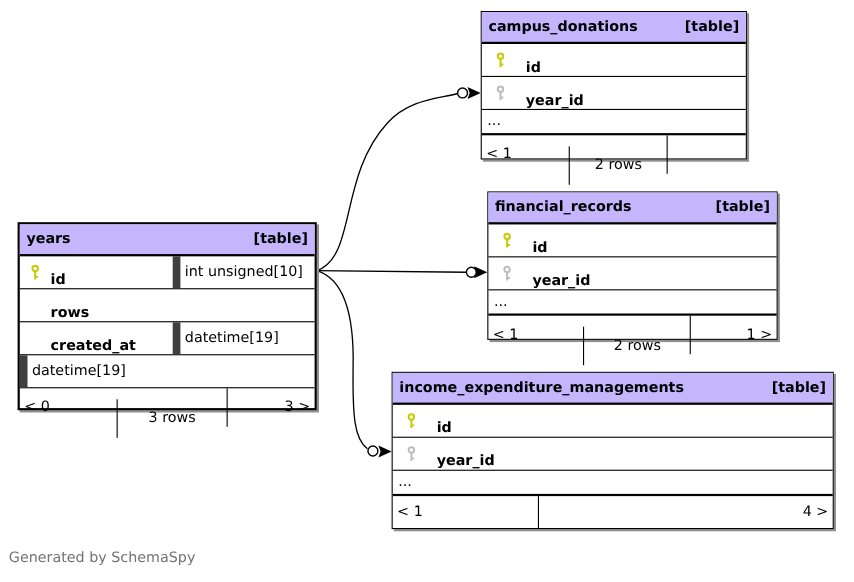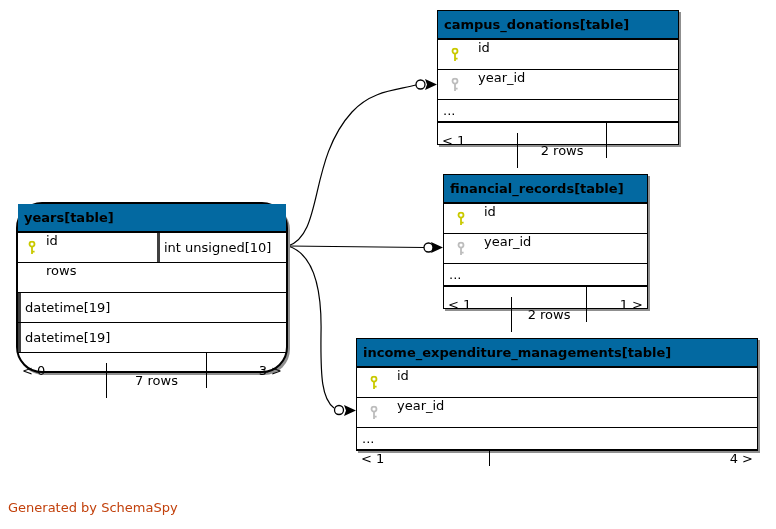--- a/index.html
+++ b/index.html
@@ -2,46 +2,46 @@
 <html><head>
 <meta charset="utf-8">
 <style>
   html,body{margin:0;padding:0;background:#ffffff;}
   #canvas{position:relative;width:776px;height:529px;background:#ffffff;
     font-family:"DejaVu Sans","Liberation Sans",sans-serif;font-size:13px;color:#000;overflow:hidden;}
   #rel-svg{position:absolute;left:0;top:0;z-index:0;}
   .tbl{position:absolute;background:#fff;border:1px solid #000;box-shadow:2px 2px 0 #8f8f8f;
     z-index:1;box-sizing:border-box;display:flex;flex-direction:column;}
   .tbl.focus{border-width:2px;}
-  .tbl-header{background:#0369a1;border-bottom:2px solid #000;display:flex;align-items:center;
-    justify-content:flex-start;padding:0 6px;height:27px;flex:0 0 auto;}
+  .tbl-header{background:#c4b5fd;border-bottom:2px solid #000;display:flex;align-items:center;
+    justify-content:space-between;padding:0 6px;height:27px;flex:0 0 auto;}
   .tbl-name{font-weight:bold;}
   .tbl-tag{font-weight:bold;}
   .col-row{display:flex;align-items:center;border-bottom:1px solid #000;height:29px;flex:0 0 auto;}
-  .name-cell{position:relative;display:flex;align-items:flex-start;height:100%;box-sizing:border-box;}
+  .name-cell{position:relative;display:flex;align-items:flex-end;height:100%;box-sizing:border-box;font-weight:bold;}
   .wide .name-cell{flex:1;padding-left:40px;}
   .focus .name-cell{width:139px;flex:0 0 auto;padding-left:28px;}
-  .type-cell{flex:1;border-left:3px solid #404040;height:100%;display:flex;align-items:center;
+  .type-cell{flex:1;border-left:7px solid #404040;height:100%;display:flex;align-items:center;
     padding-left:4px;box-sizing:border-box;}
   .key-icon{position:absolute;top:50%;transform:translateY(-50%);}
   .focus .key-icon{left:9px;}
   .wide .key-icon{left:12px;}
   .ellipsis-row{border-bottom:2px solid #000;height:21px;display:flex;align-items:center;
     padding-left:5px;flex:0 0 auto;}
   .tbl-footer{display:flex;flex:1;align-items:center;}
   .tbl-footer .cell{height:100%;display:flex;align-items:center;box-sizing:border-box;}
   .tbl-footer .c-left{width:33%;padding-left:4px;}
   .tbl-footer .c-mid{width:37%;border-left:1px solid #000;justify-content:center;margin-top:20px;}
   .tbl-footer .c-right{flex:1;border-left:1px solid #000;justify-content:flex-end;padding-right:4px;}
-  .footnote{position:absolute;left:8px;top:500px;color:#c2410c;}
+  .footnote{position:absolute;left:8px;top:500px;color:#737373;}
   
-  #t-years{left:16px;top:202px;width:272px;height:171px;border-radius:26px;}
+  #t-years{left:16px;top:202px;width:272px;height:171px;}
   #t-campus{left:437px;top:10px;width:242px;height:135px;}
-  #t-financial{left:443px;top:174px;width:205px;height:135px;}
-  #t-income{left:356px;top:338px;width:402px;height:113px;}
+  #t-financial{left:443px;top:174px;width:264px;height:135px;}
+  #t-income{left:356px;top:338px;width:402px;height:143px;}
 </style>
 </head>
 <body>
 
 <div id="canvas">
 
   <svg id="rel-svg" width="776" height="529">
     <g stroke="#000" stroke-width="1.2" fill="none">
       <path d="M 288 246 C 324 234, 308 160, 352 112 C 372 90, 398 90, 416 85"></path>
       <path d="M 288 246 L 424 247.5"></path>
@@ -73,28 +73,31 @@
         <span>id</span>
       </div>
       <div class="type-cell">int unsigned[10]</div>
     </div>
     <div class="col-row">
       <div class="name-cell">
           <span>rows</span>
         </div>
     </div>
     <div class="col-row">
+      <div class="name-cell">
+          <span>created_at</span>
+        </div>
       <div class="type-cell">datetime[19]</div>
     </div>
     <div class="col-row">
       <div class="type-cell">datetime[19]</div>
     </div>
     <div class="tbl-footer">
       <div class="cell c-left">&lt; 0</div>
-      <div class="cell c-mid">7 rows</div>
+      <div class="cell c-mid">3 rows</div>
       <div class="cell c-right">3 &gt;</div>
     </div>
   </div>
 
   <div class="tbl wide" id="t-campus">
     <div class="tbl-header">
       <span class="tbl-name">campus_donations</span>
       <span class="tbl-tag">[table]</span>
     </div>
     <div class="col-row">

